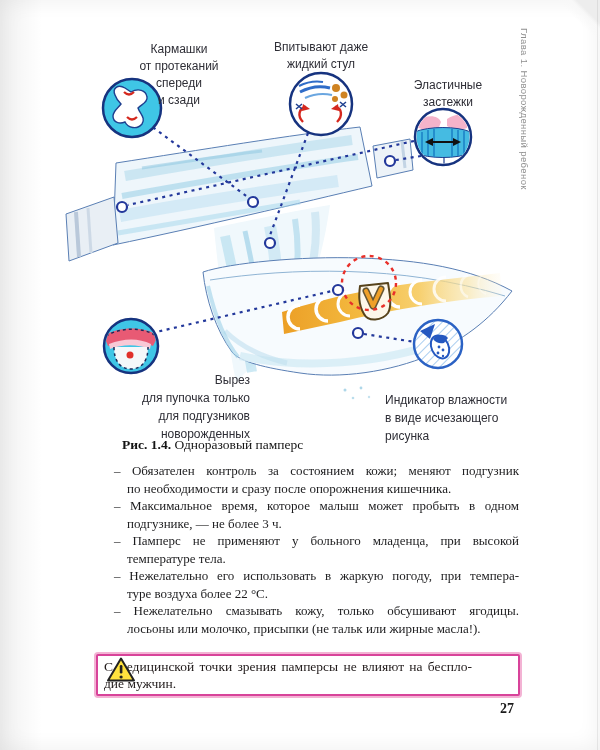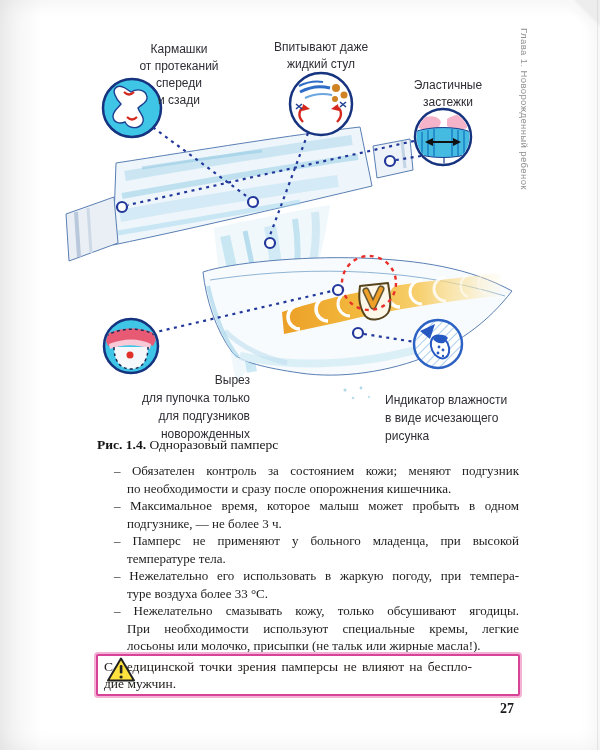--- a/index.html
+++ b/index.html
@@ -17,21 +17,21 @@
   svg{position:absolute;left:0;top:0;}
 
   .lbl{position:absolute;color:#2e2e36;font-size:12px;line-height:17px;white-space:pre-line;}
   .lbl.center{text-align:center;}
   .sidebar{
     position:absolute;left:519px;top:28px;height:200px;
     writing-mode:vertical-rl;color:#8f8f8f;font-size:9.5px;letter-spacing:.4px;
   }
   .caption{position:absolute;left:97px;top:437px;font-family:"Liberation Serif",serif;
     font-size:13.5px;color:#141414;}
-  .caption b{font-weight:bold;}
+  .caption b{font-weight:bold;margin-left:25px;}
   .bullets{position:absolute;left:114px;top:462px;width:405px;
     font-family:"Liberation Serif",serif;font-size:13px;color:#1c1c1e;}
   .bline{line-height:17.5px;text-align:justify;}
   .bline.j{text-align-last:justify;}
   .bline.cont{padding-left:13px;}
   .note{
     position:absolute;left:96px;top:654px;width:420px;min-height:38px;
     border:2px solid #d8439a;box-shadow:0 0 0 2px #f3b3d4;border-radius:2px;
     display:flex;align-items:center;background:#fff;
   }
@@ -249,23 +249,22 @@
   <div class="caption"><b>Рис. 1.4.</b><span> Одноразовый памперс</span></div>
 
   <div class="bullets" id="bullets">
       <div class="bline j">– Обязателен контроль за состоянием кожи; меняют подгузник</div>
       <div class="bline cont">по необходимости и сразу после опорожнения кишечника.</div>
       <div class="bline j">– Максимальное время, которое малыш может пробыть в одном</div>
       <div class="bline cont">подгузнике, — не более 3 ч.</div>
       <div class="bline j">– Памперс не применяют у больного младенца, при высокой</div>
       <div class="bline cont">температуре тела.</div>
       <div class="bline j">– Нежелательно его использовать в жаркую погоду, при темпера-</div>
-      <div class="bline cont">туре воздуха более 33 °С.</div>
+      <div class="bline cont">туре воздуха более 22 °С.</div>
       <div class="bline j">– Нежелательно смазывать кожу, только обсушивают ягодицы.</div>
-      <div class="bline j cont">При необходимости используют специальные кремы, легкие</div>
       <div class="bline cont">лосьоны или молочко, присыпки (не тальк или жирные масла!).</div>
     </div>
 
   <div class="note">
     <svg class="tri" viewBox="0 0 30 27">
       <path d="M15,2.5 L28,24.5 L2,24.5 Z" fill="#ffe23e" stroke="#222222" stroke-width="2" stroke-linejoin="round"></path>
       <rect x="13.8" y="9" width="2.6" height="8.5" rx="1.2" fill="#222222"></rect>
       <circle cx="15.1" cy="21" r="1.6" fill="#222222"></circle>
     </svg>
     <div class="txt" id="noteTxt">

